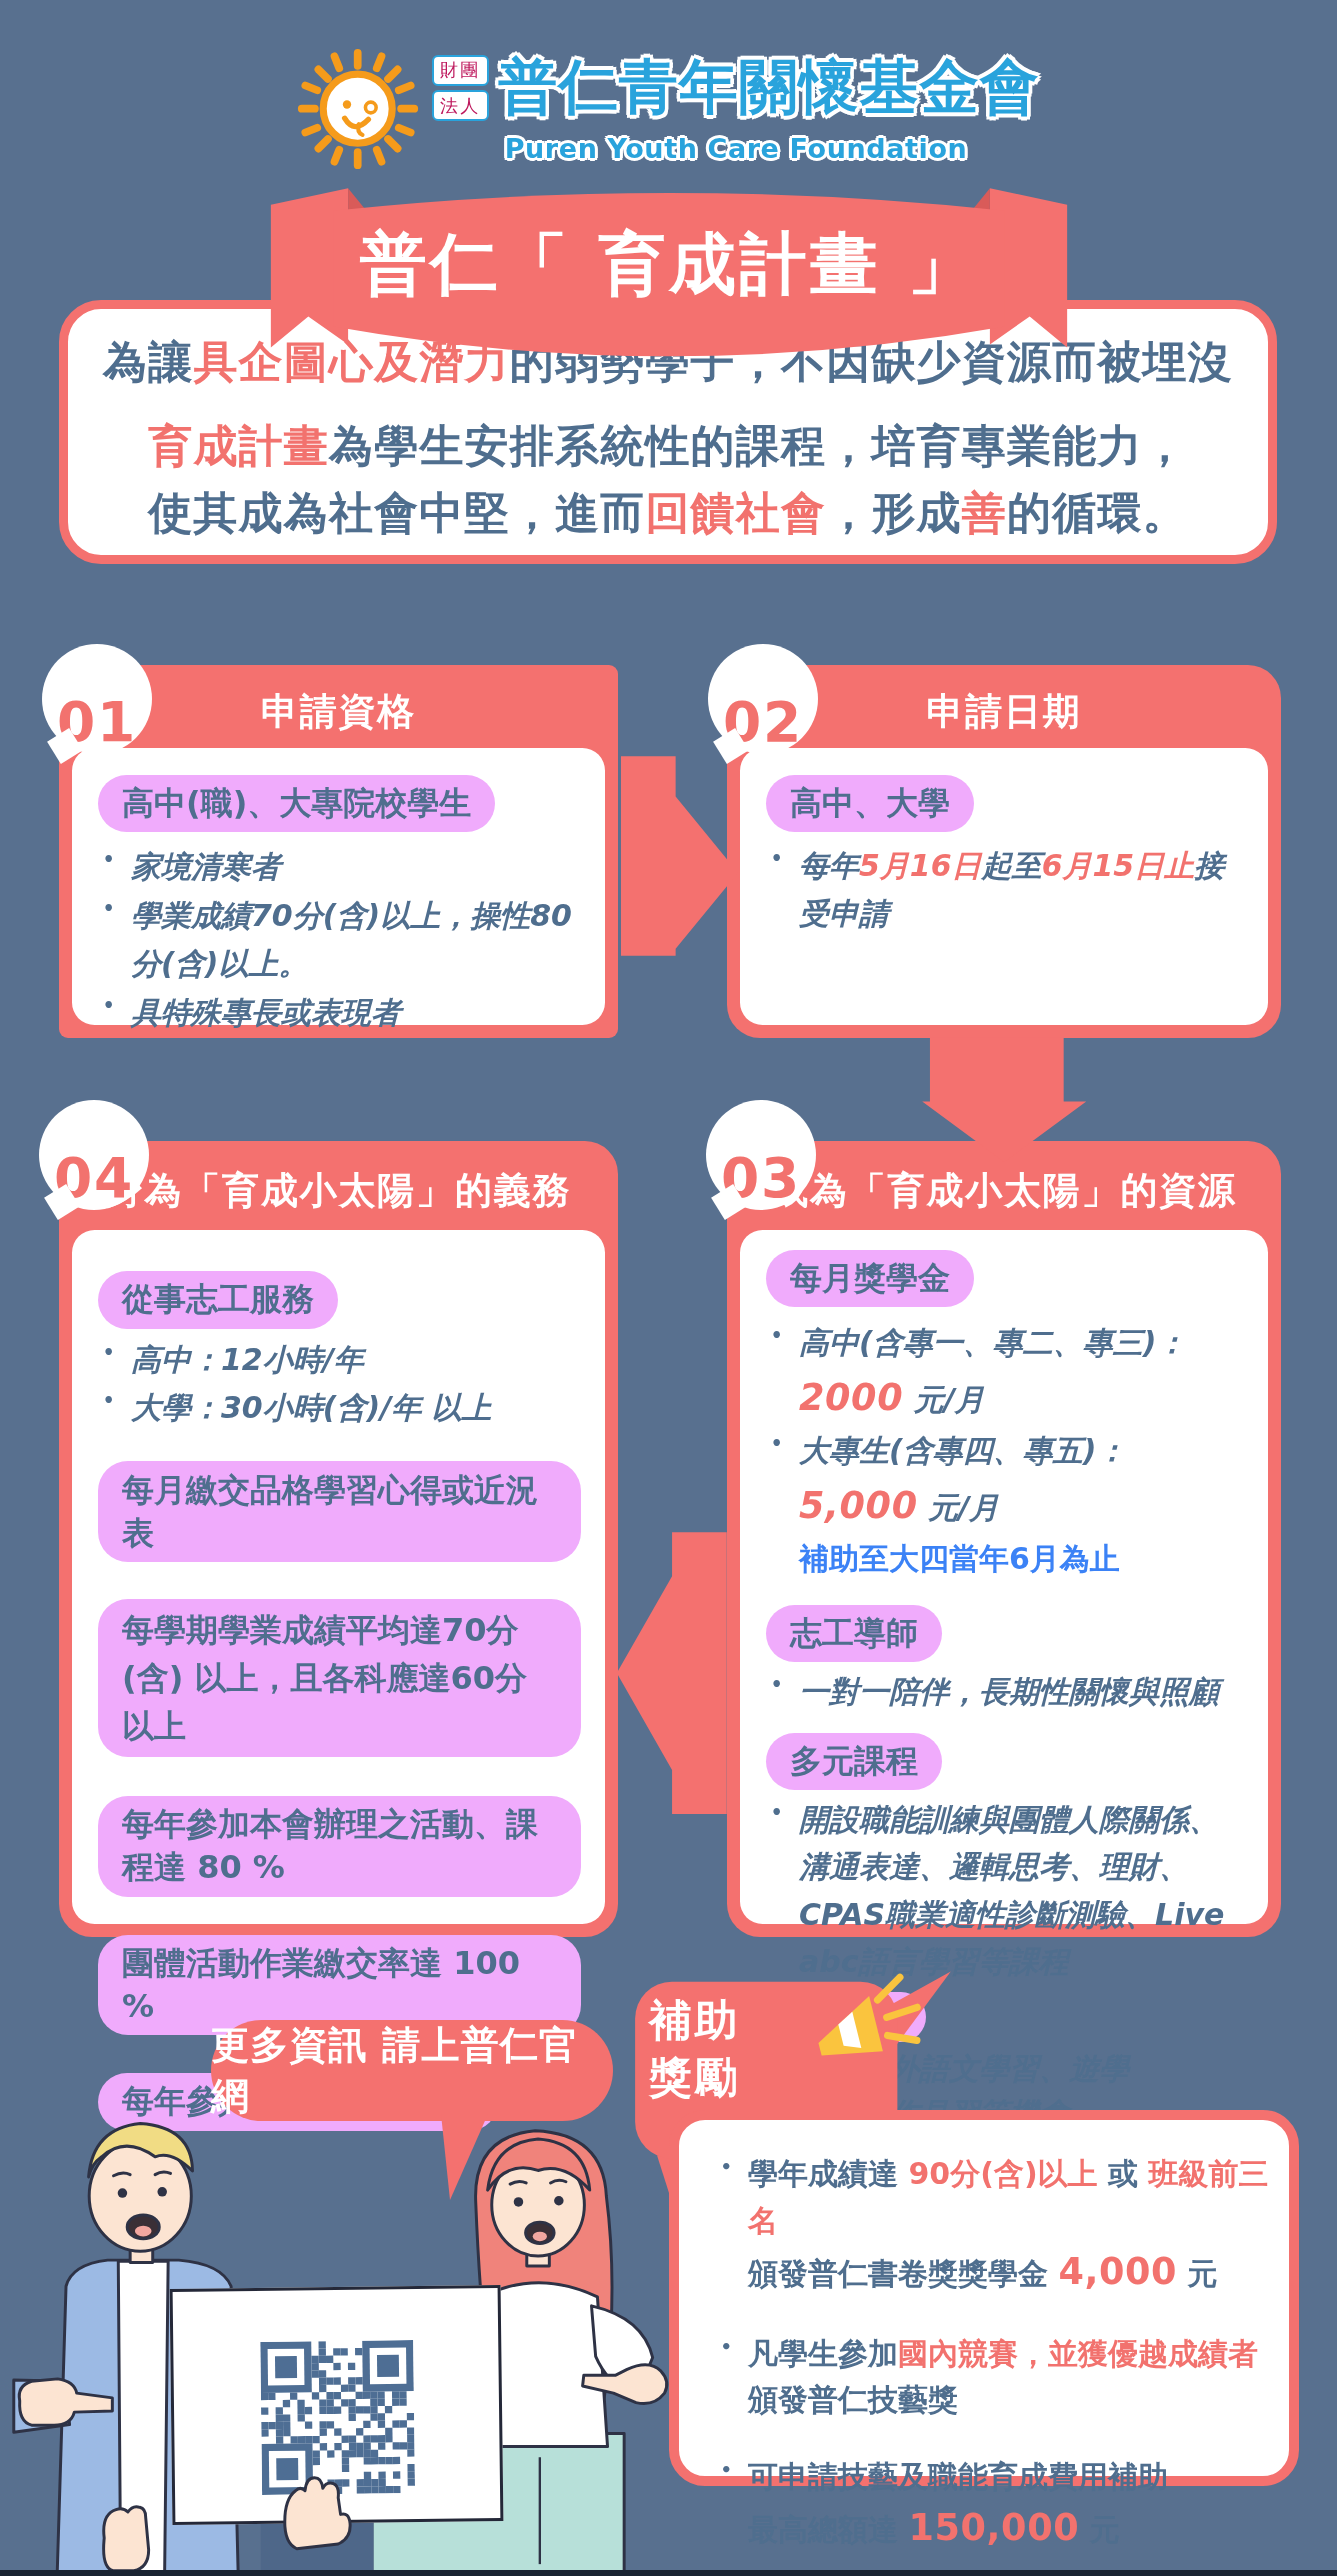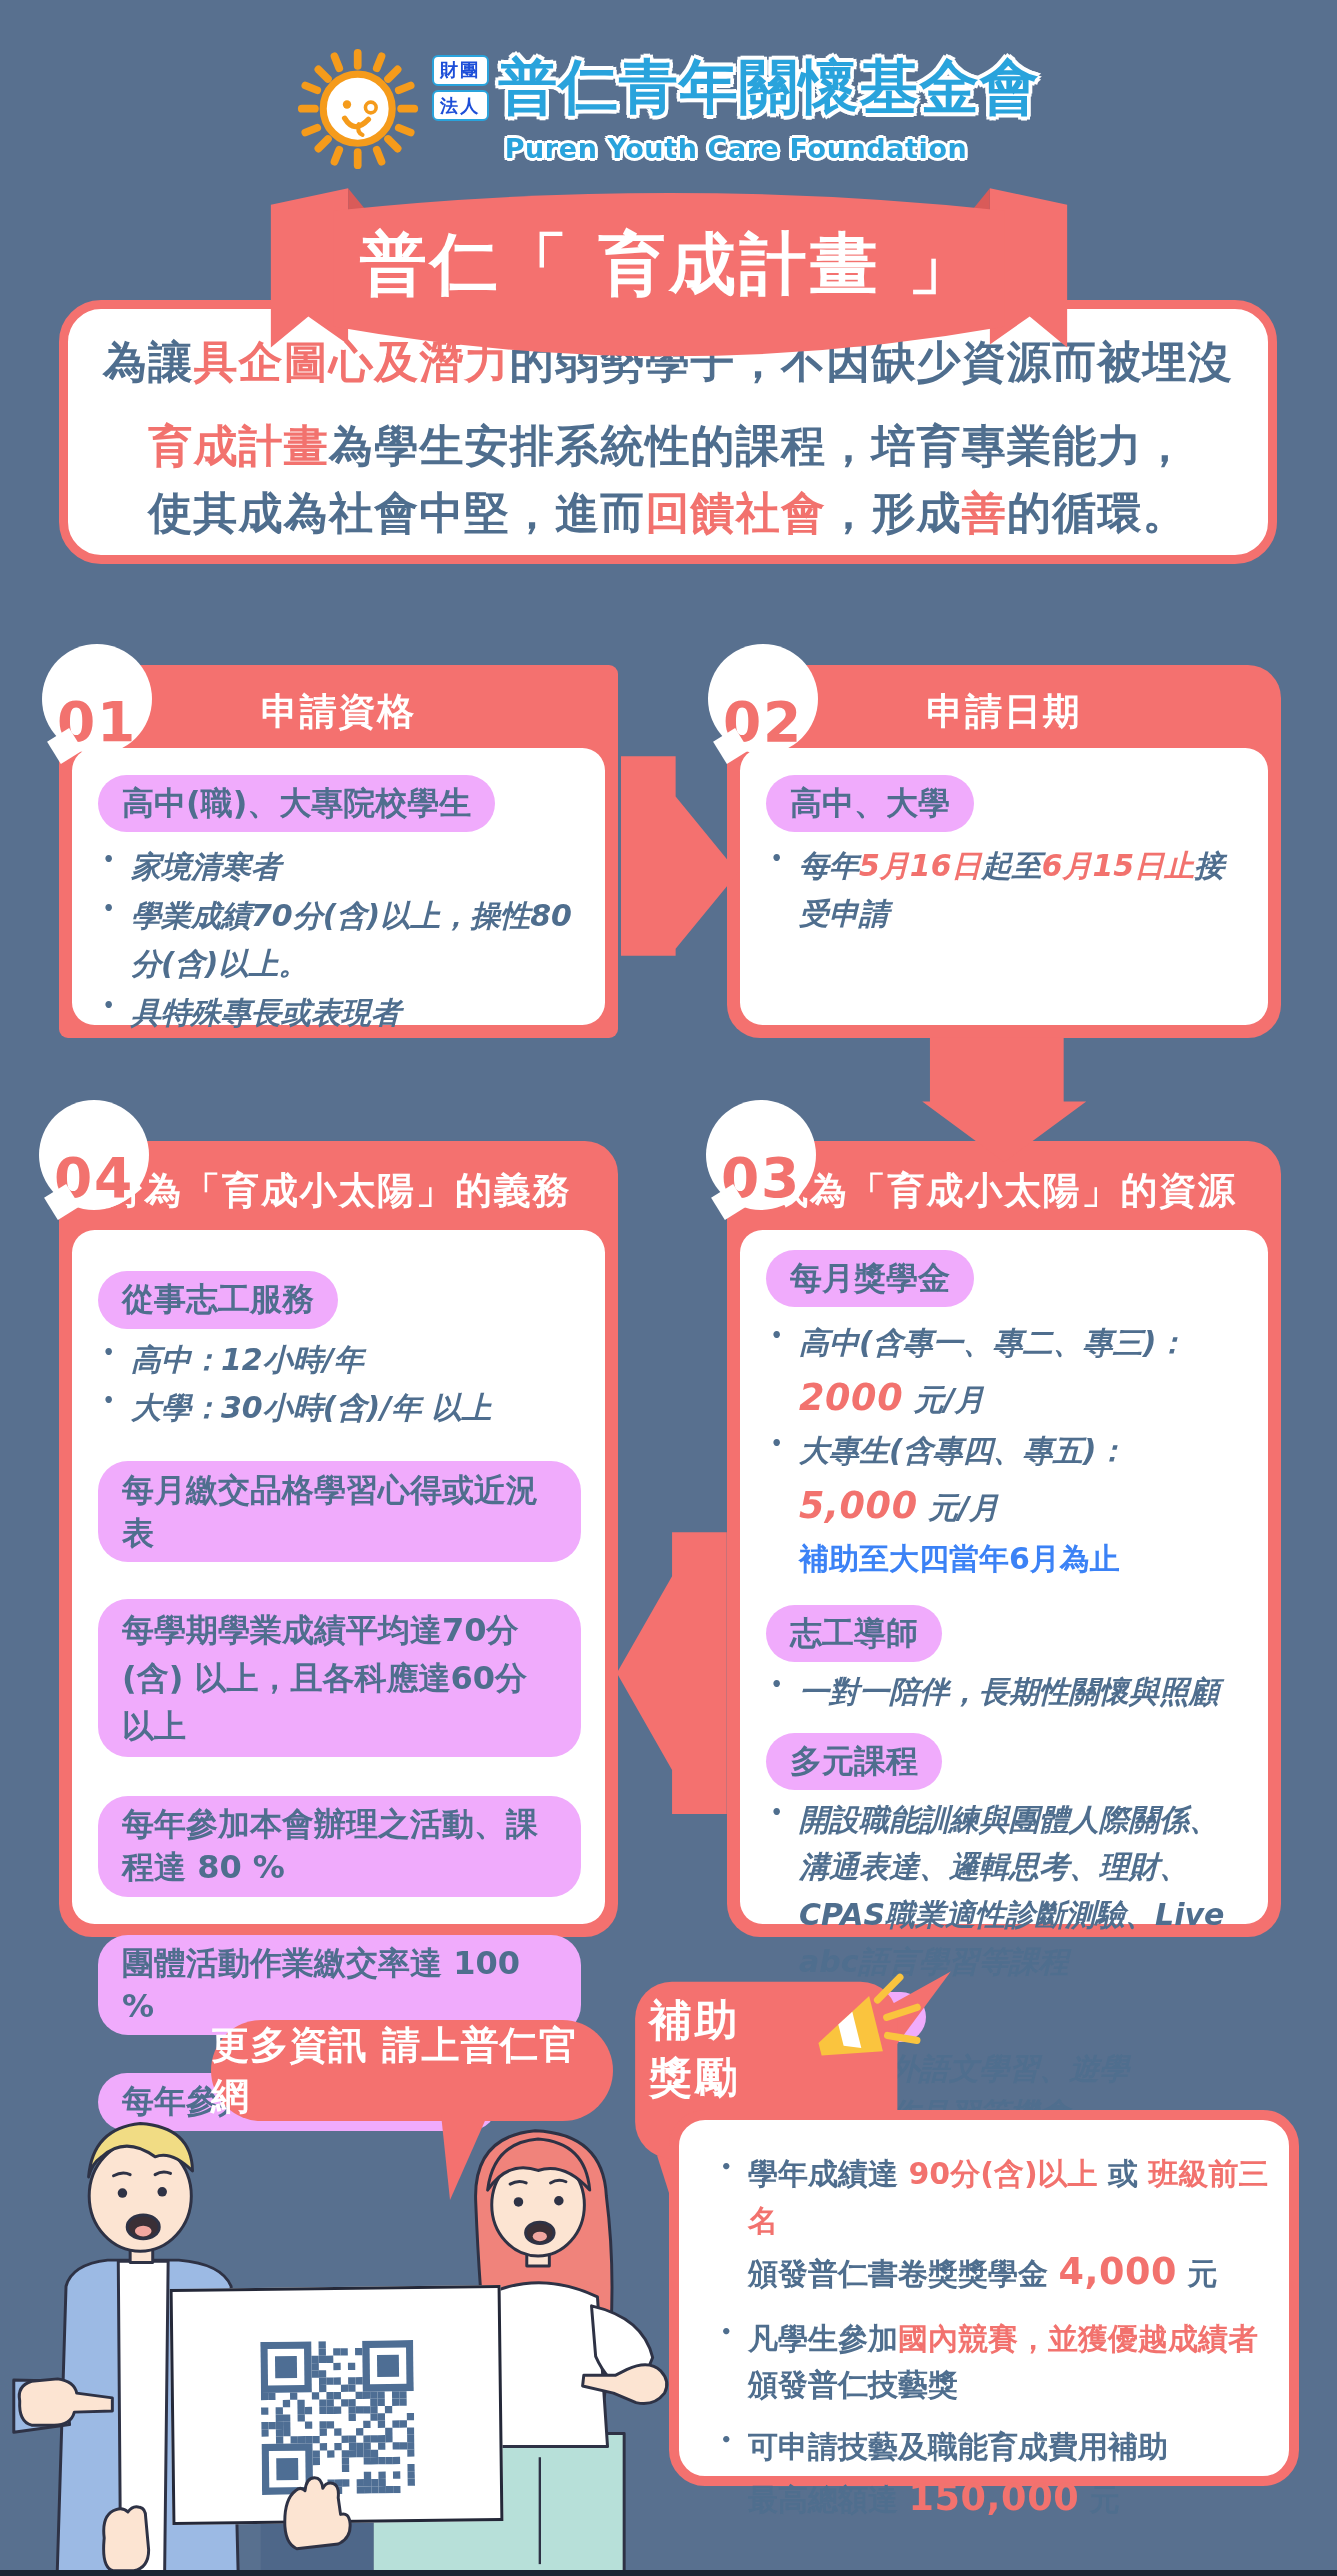--- a/index.html
+++ b/index.html
@@ -6,21 +6,21 @@
   .page{position:relative;width:1337px;height:2576px;background:#58708F;overflow:hidden;
         font-family:"DejaVu Sans","Liberation Sans",sans-serif;}
   .abs{position:absolute;}
 
   
   .logo-wrap{left:0;right:0;top:48px;display:flex;justify-content:center;align-items:flex-start;gap:13px;}
   .logo-textcol{display:flex;flex-direction:column;align-items:center;}
   .logo-row{display:flex;align-items:center;gap:9.5px;}
   .orgtype{display:flex;flex-direction:column;gap:4.8px;}
   .orgtype span{display:block;background:#fff;border:2.4px solid #29A3DC;border-radius:6px;
-      color:#1d4ed8;font-weight:700;font-size:18px;padding:1.2px 6px;letter-spacing:2.4px;text-align:center;}
+      color:#be185d;font-weight:400;font-size:18px;padding:1.2px 6px;letter-spacing:2.4px;text-align:center;}
   .logo-title{color:#29A3DC;font-size:59px;font-weight:800;letter-spacing:1.2px;
       text-shadow:-3px -3px 0 #fff,3px -3px 0 #fff,-3px 3px 0 #fff,3px 3px 0 #fff,0 -3.6px 0 #fff,0 3.6px 0 #fff,-3.6px 0 0 #fff,3.6px 0 0 #fff;}
   .logo-sub{color:#29A3DC;font-size:27px;font-weight:800;margin-top:4.8px;letter-spacing:0.6px;
       text-shadow:-2.4px -2.4px 0 #fff,2.4px -2.4px 0 #fff,-2.4px 2.4px 0 #fff,2.4px 2.4px 0 #fff,0 -3px 0 #fff,0 3px 0 #fff,-3px 0 0 #fff,3px 0 0 #fff;}
 
   
   .banner-svg{left:256px;top:175px;}
   .banner-title{left:333px;top:219px;width:672px;text-align:center;color:#fff;
       font-family:"DejaVu Serif","Liberation Serif",serif;font-size:67px;font-weight:800;letter-spacing:3.6px;}
 
@@ -55,21 +55,21 @@
   .arrows{left:0;top:0;pointer-events:none;}
 
   
   .cta-bubble{left:211px;top:2020px;width:402px;height:101px;background:#F4716F;border-radius:51px;
       display:flex;align-items:center;justify-content:center;color:#fff;font-size:38px;font-weight:800;letter-spacing:1.2px;}
   .cta-tail{left:441px;top:2114px;width:0;height:0;border-top:86px solid #F4716F;
       border-left:9.5px solid transparent;border-right:38px solid transparent;}
   .promo-svg{left:624px;top:1955px;overflow:visible;}
   .promo-text{left:649px;top:1992px;color:#fff;font-size:43px;font-weight:800;line-height:1.32;letter-spacing:2.4px;}
   .rewards{left:669px;top:2110px;width:630px;height:376px;background:#fff;border:10.7px solid #F4716F;
-      border-radius:36px;box-sizing:border-box;padding:31px 16.6px 16.6px 38px;display:flex;flex-direction:column;gap:15px;z-index:2;}
+      border-radius:36px;box-sizing:border-box;padding:31px 16.6px 16.6px 38px;display:flex;flex-direction:column;gap:30px;z-index:2;}
   .rw-item .rw-l{position:relative;padding-left:31px;font-size:30px;font-weight:700;color:#4F6E8E;line-height:1.55;}
   .rw-item .rw-l.dot::before{content:"•";position:absolute;left:3.6px;top:0.12em;font-size:0.6em;color:#4F6E8E;}
 
   
   .people-svg{left:12px;top:2101px;z-index:1;}
   .sign{left:171px;top:2287px;width:331px;height:236px;background:#fff;border:3.6px solid #242838;
       box-sizing:border-box;transform:rotate(-0.7deg);z-index:3;}
   .hands-svg{left:59px;top:2467px;z-index:4;}
   .bottom-strip{left:0;bottom:0;width:1337px;height:6px;background:#1A2332;z-index:6;}
 </style>

